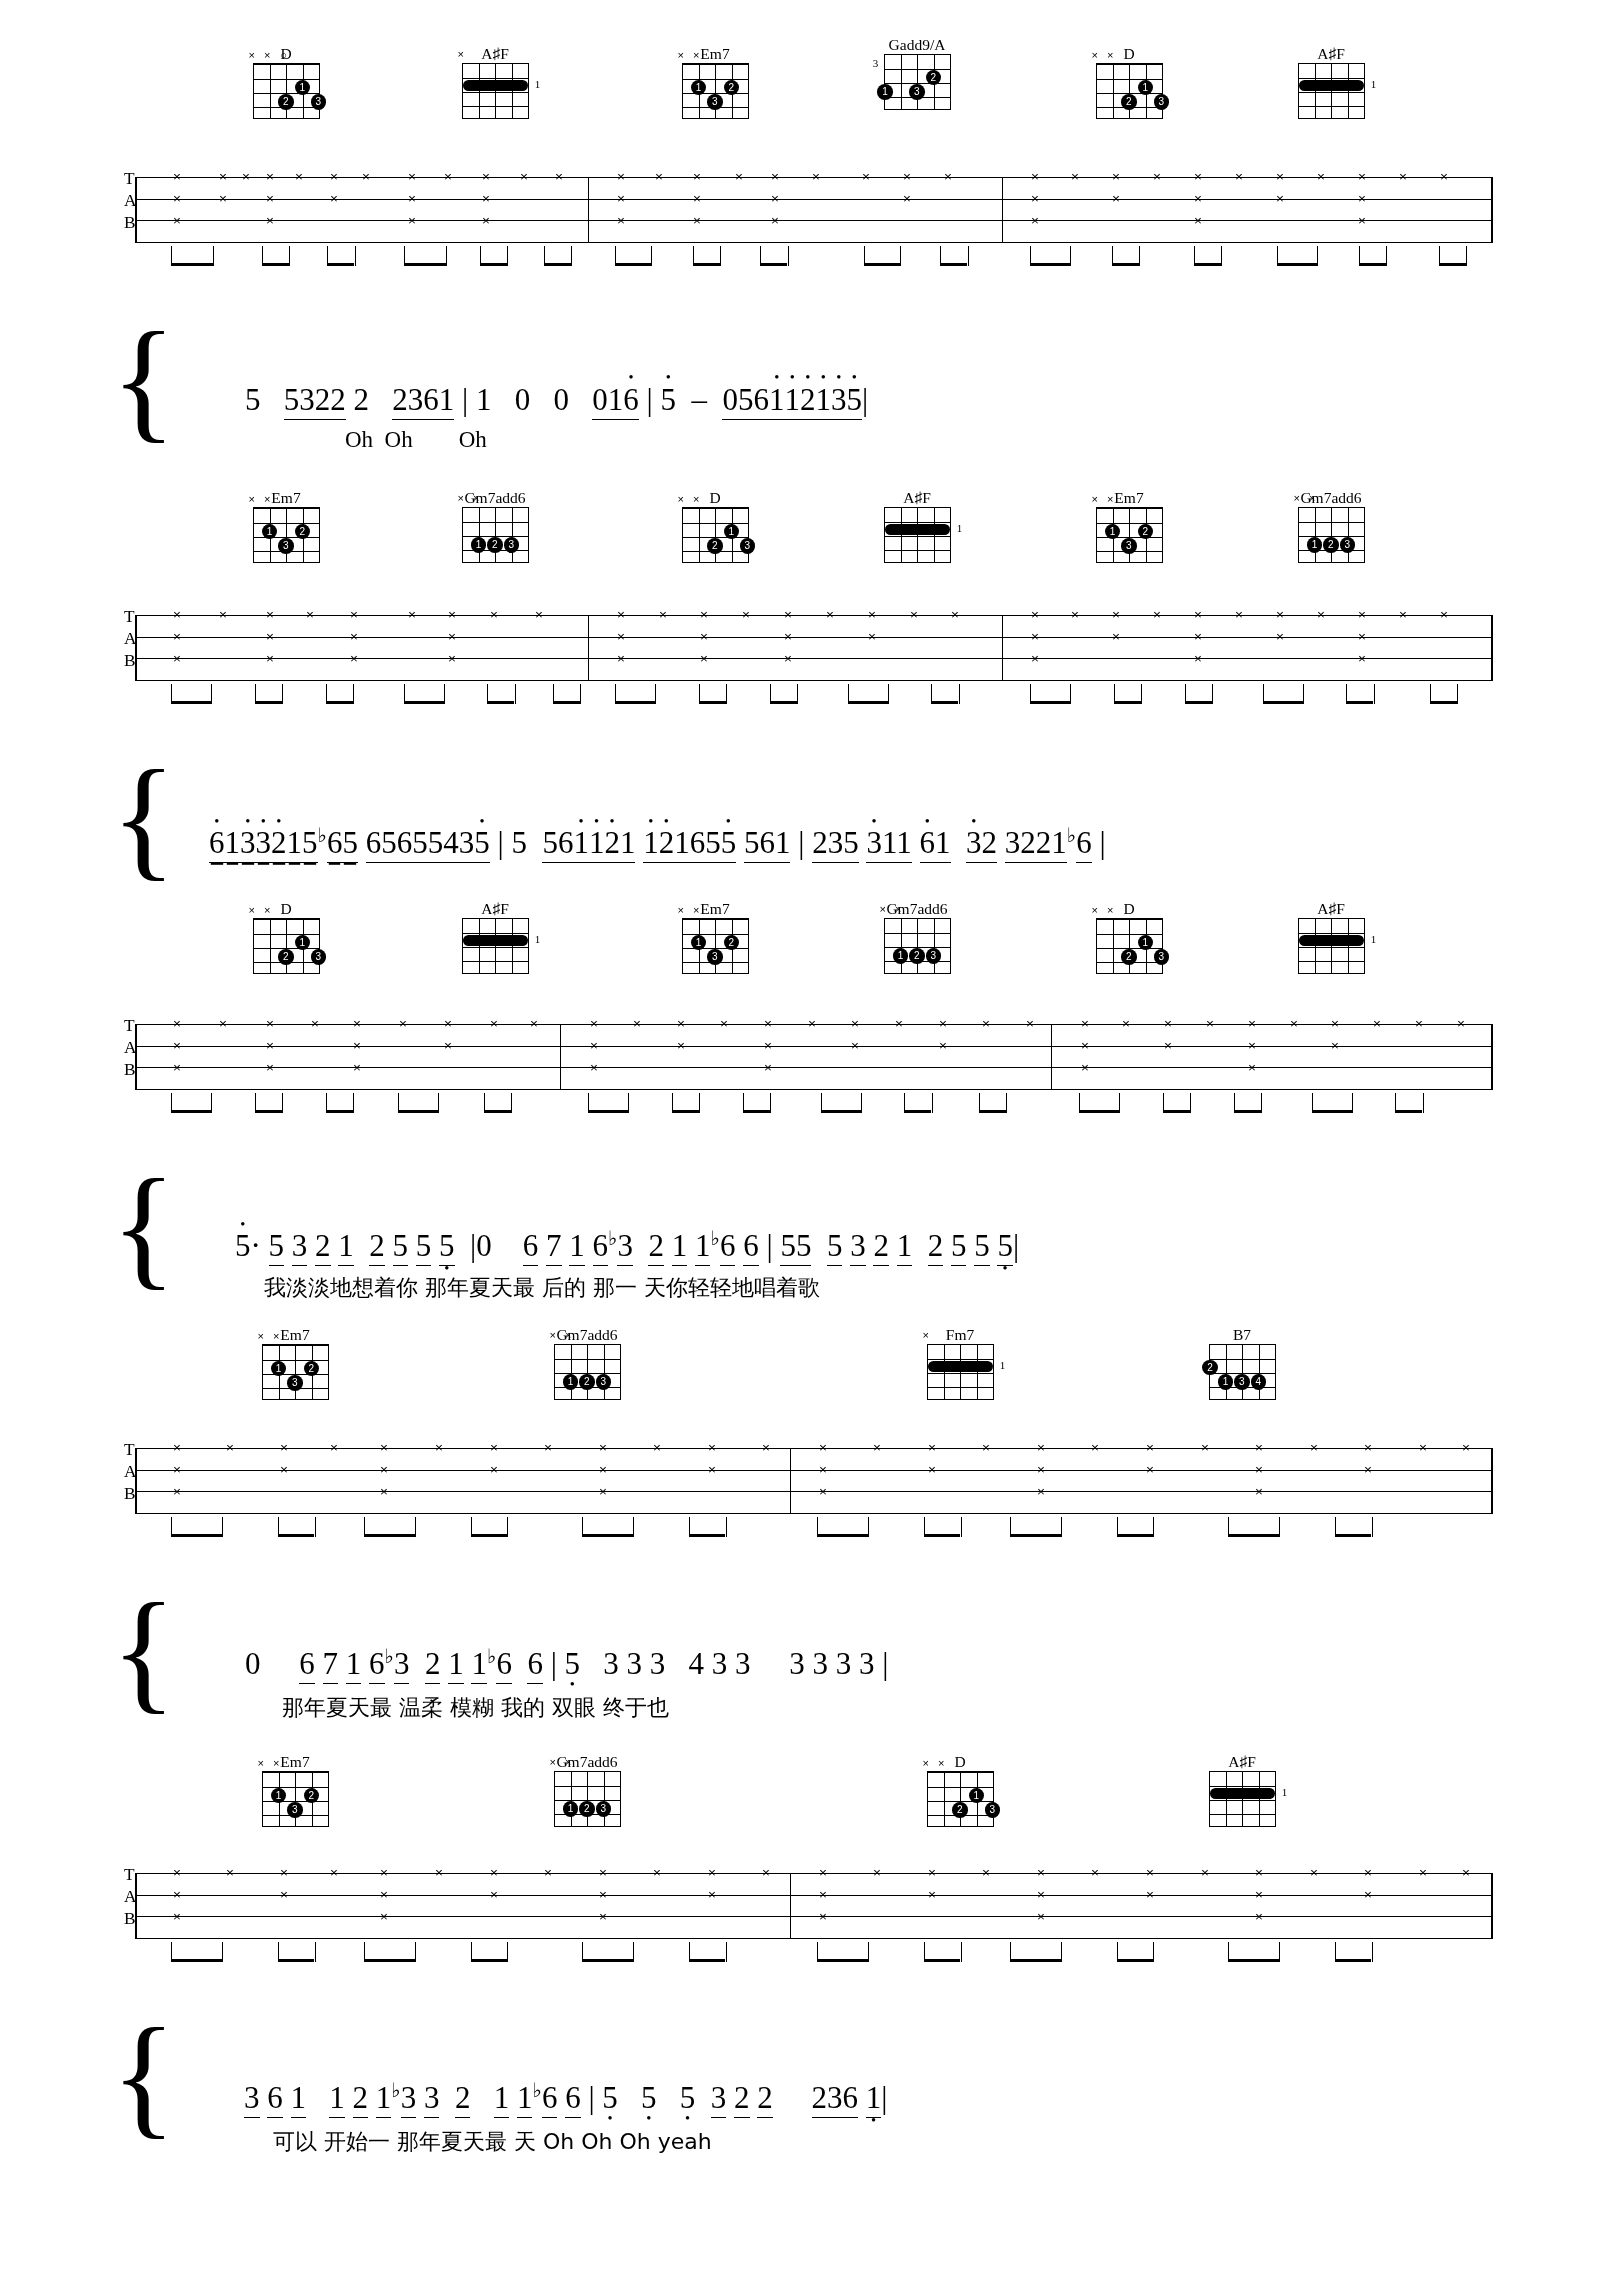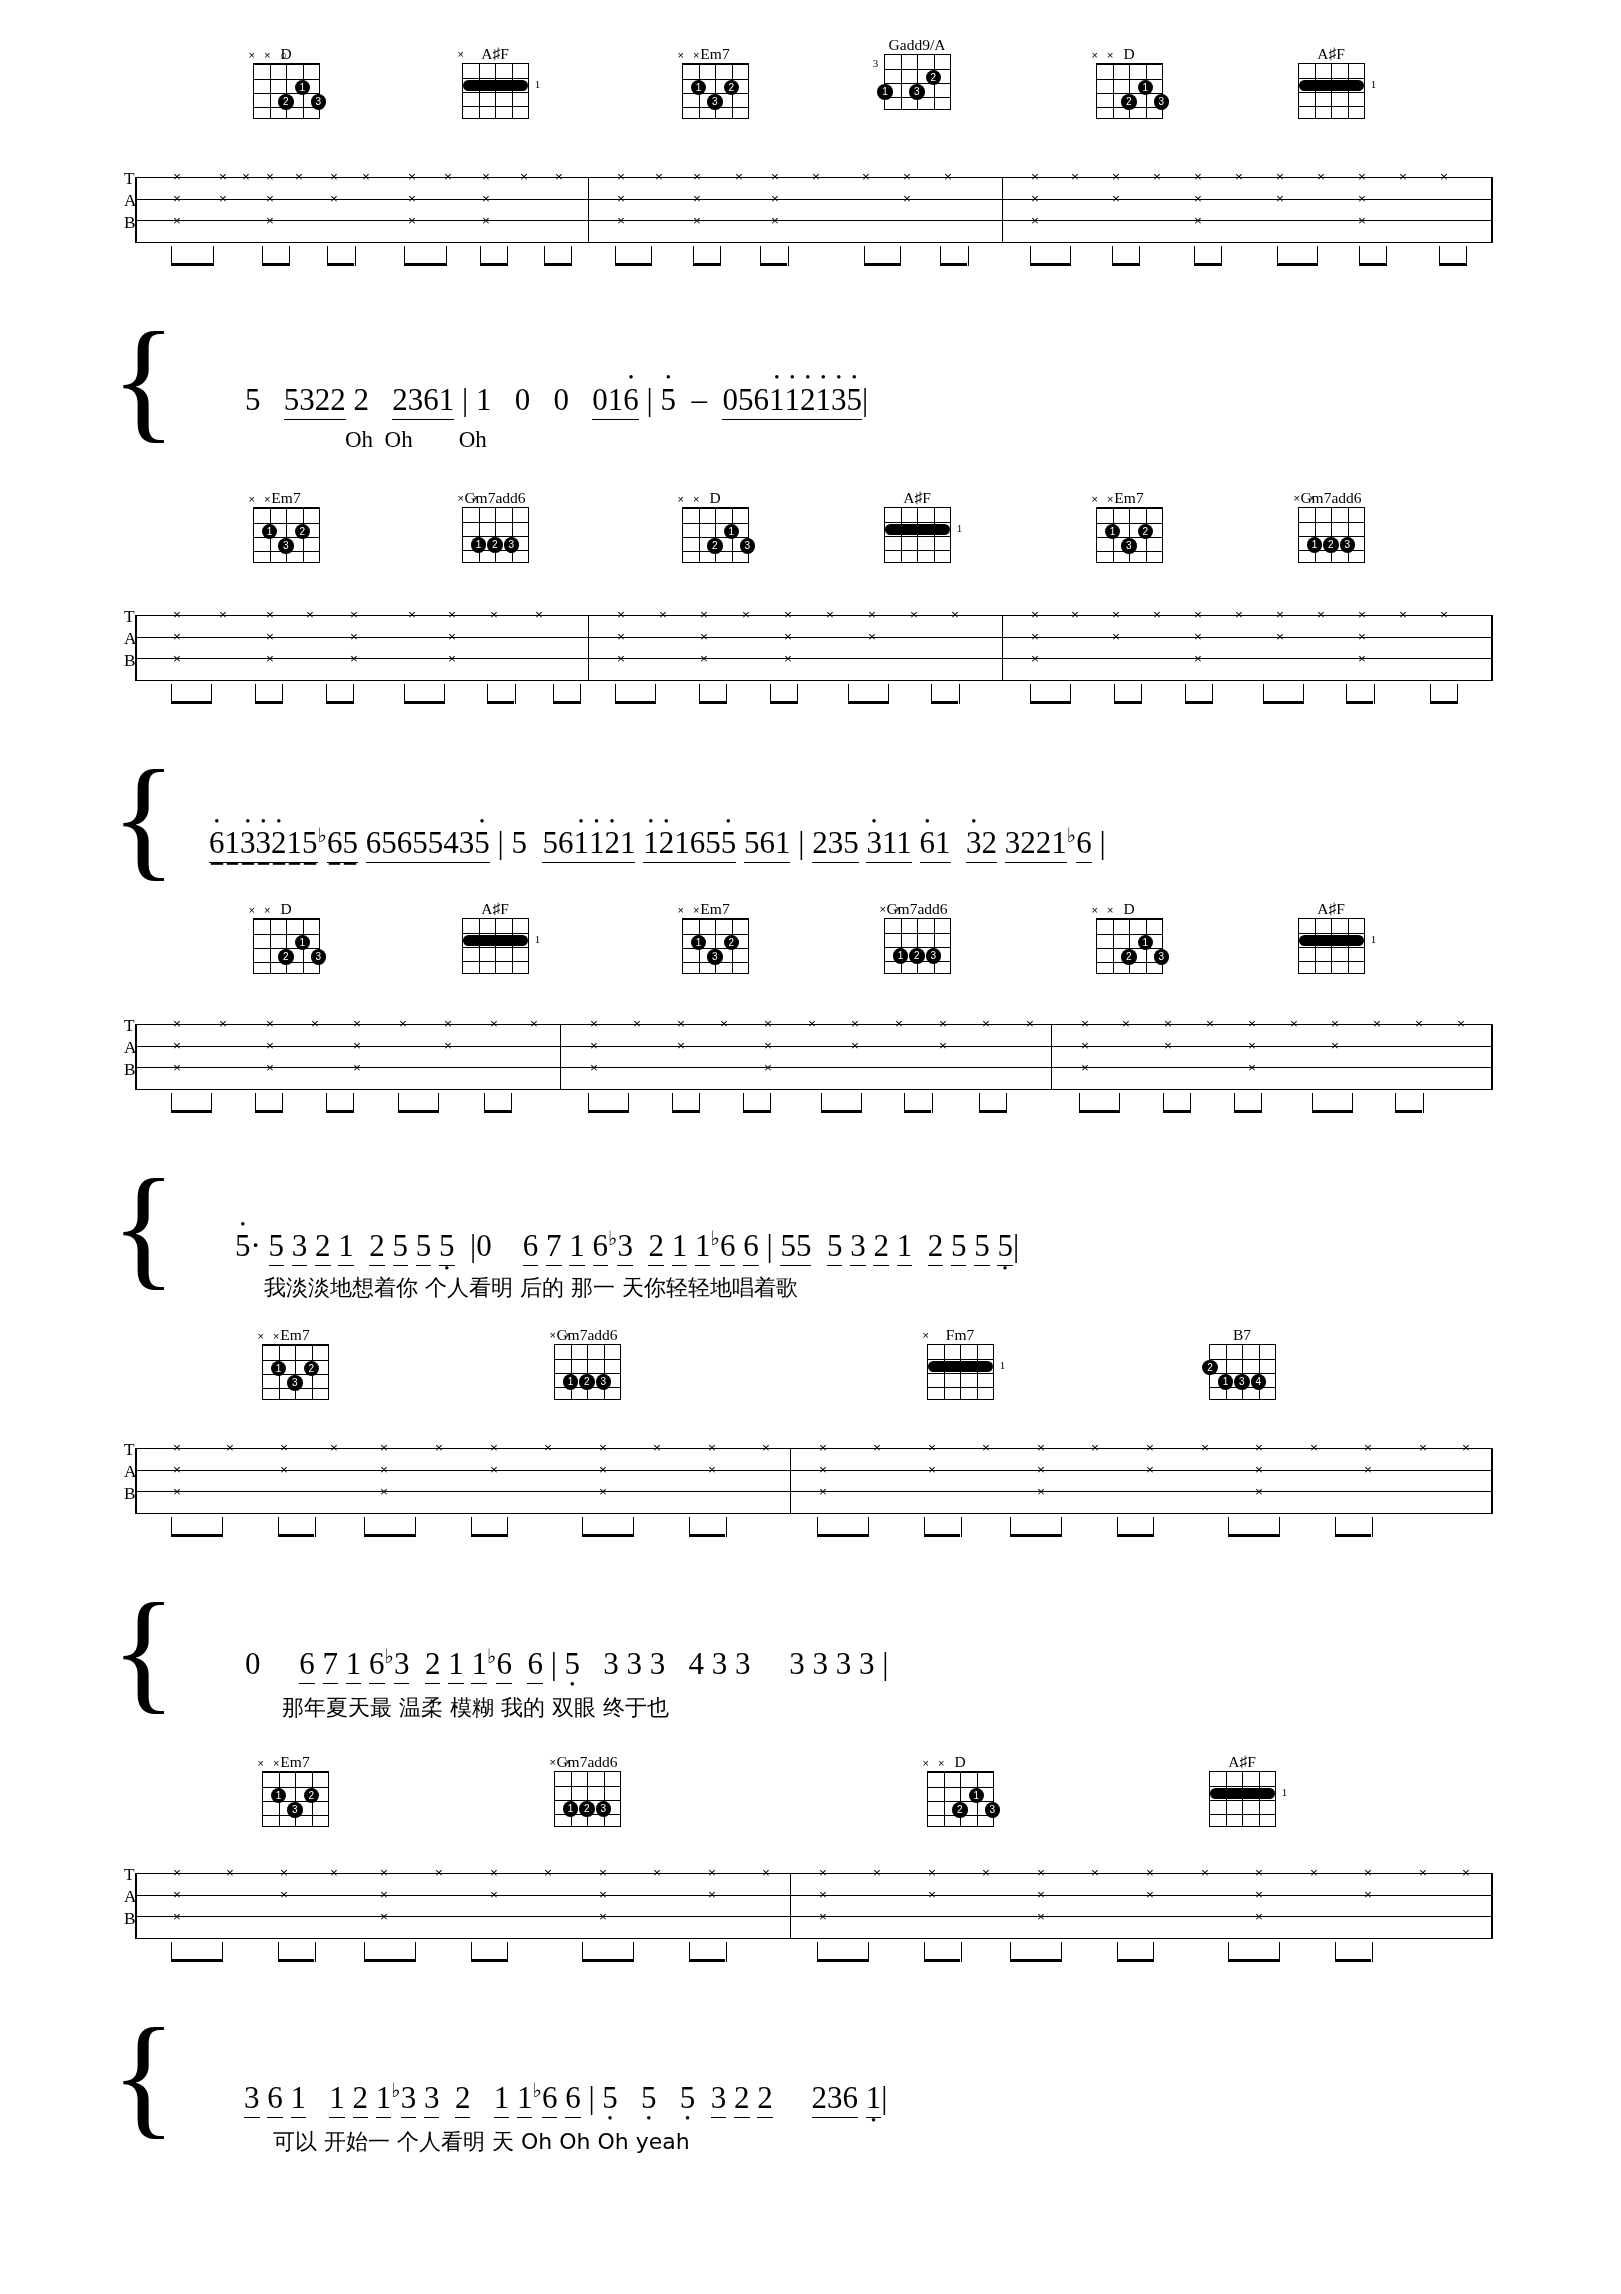--- a/index.html
+++ b/index.html
@@ -766,21 +766,21 @@
           <div class="beam" style="left:316px; top:17.3px; width:27px;"></div>
         <div class="stem" style="left:344px"></div>
       </div>
     </div>
 
     <div class="brace" style="left:111px; top:1158px;">{</div>
 
     <div class="notes" style="left:235px; top:1226px;">
       <span class="dotabove">5</span>·&nbsp;<span class="u1">5</span>&nbsp;<span class="u1">3</span>&nbsp;<span class="u1">2</span>&nbsp;<span class="u1">1</span>&nbsp;&nbsp;<span class="u1">2</span>&nbsp;<span class="u1">5</span>&nbsp;<span class="u1">5</span>&nbsp;<span class="u1 dotbelow">5</span>&nbsp;&nbsp;<span class="bars">|</span>0&nbsp;&nbsp;&nbsp;&nbsp;<span class="u1">6</span>&nbsp;<span class="u1">7</span>&nbsp;<span class="u1">1</span>&nbsp;<span class="u1">6</span><span class="flat">♭</span><span class="u1">3</span>&nbsp;&nbsp;<span class="u1">2</span>&nbsp;<span class="u1">1</span>&nbsp;<span class="u1">1</span><span class="flat">♭</span><span class="u1">6</span>&nbsp;<span class="u1">6</span>&nbsp;<span class="bars">|</span>&nbsp;<span class="u1">5</span><span class="u1">5</span>&nbsp;&nbsp;<span class="u1">5</span>&nbsp;<span class="u1">3</span>&nbsp;<span class="u1">2</span>&nbsp;<span class="u1">1</span>&nbsp;&nbsp;<span class="u1">2</span>&nbsp;<span class="u1">5</span>&nbsp;<span class="u1">5</span>&nbsp;<span class="u1 dotbelow">5</span><span class="bars">|</span>
     </div>
-    <div class="lyrics cn" style="left:264px; top:1273px;">我淡淡地想着你     个人看明   后的  那一   天你轻轻地唱着歌</div>
+    <div class="lyrics cn" style="left:264px; top:1273px;">我淡淡地想着你     那年夏天最   后的  那一   天你轻轻地唱着歌</div>
   </div>
 
   <div>
     <div class="chordbox" style="left:253px; top:1326px;">
       <div class="cname">Em7</div>
       <div class="grid">
         <div class="v" style="left:16px"></div>
           <div class="v" style="left:32px"></div>
           <div class="v" style="left:49px"></div>
         <div class="h" style="top:13.6px"></div>
@@ -1108,17 +1108,17 @@
           <div class="beam" style="left:518px; top:17.3px; width:36px;"></div>
         <div class="stem" style="left:555px"></div>
       </div>
     </div>
 
     <div class="brace" style="left:111px; top:2007px;">{</div>
 
     <div class="notes" style="left:244px; top:2078px;">
       <span class="u1">3</span>&nbsp;<span class="u1">6</span>&nbsp;<span class="u1">1</span>&nbsp;&nbsp;&nbsp;<span class="u1">1</span>&nbsp;<span class="u1">2</span>&nbsp;<span class="u1">1</span><span class="flat">♭</span><span class="u1">3</span>&nbsp;<span class="u1">3</span>&nbsp;&nbsp;<span class="u1">2</span>&nbsp;&nbsp;&nbsp;<span class="u1">1</span>&nbsp;<span class="u1">1</span><span class="flat">♭</span><span class="u1">6</span>&nbsp;<span class="u1">6</span>&nbsp;<span class="bars">|</span>&nbsp;<span class="dotbelow">5</span>&nbsp;&nbsp;&nbsp;<span class="dotbelow">5</span>&nbsp;&nbsp;&nbsp;<span class="dotbelow">5</span>&nbsp;&nbsp;<span class="u1">3</span>&nbsp;<span class="u1">2</span>&nbsp;<span class="u1">2</span>&nbsp;&nbsp;&nbsp;&nbsp;&nbsp;<span class="u1">2</span><span class="u1">3</span><span class="u1">6</span>&nbsp;<span class="u1 dotbelow">1</span><span class="bars">|</span>
     </div>
-    <div class="lyrics cn" style="left:273px; top:2127px;">可以  开始一  个人看明   天     Oh Oh      Oh  yeah</div>
+    <div class="lyrics cn" style="left:273px; top:2127px;">可以  开始一  那年夏天最   天     Oh Oh      Oh  yeah</div>
   </div>
 
 </div>
 
 
 </body></html>

